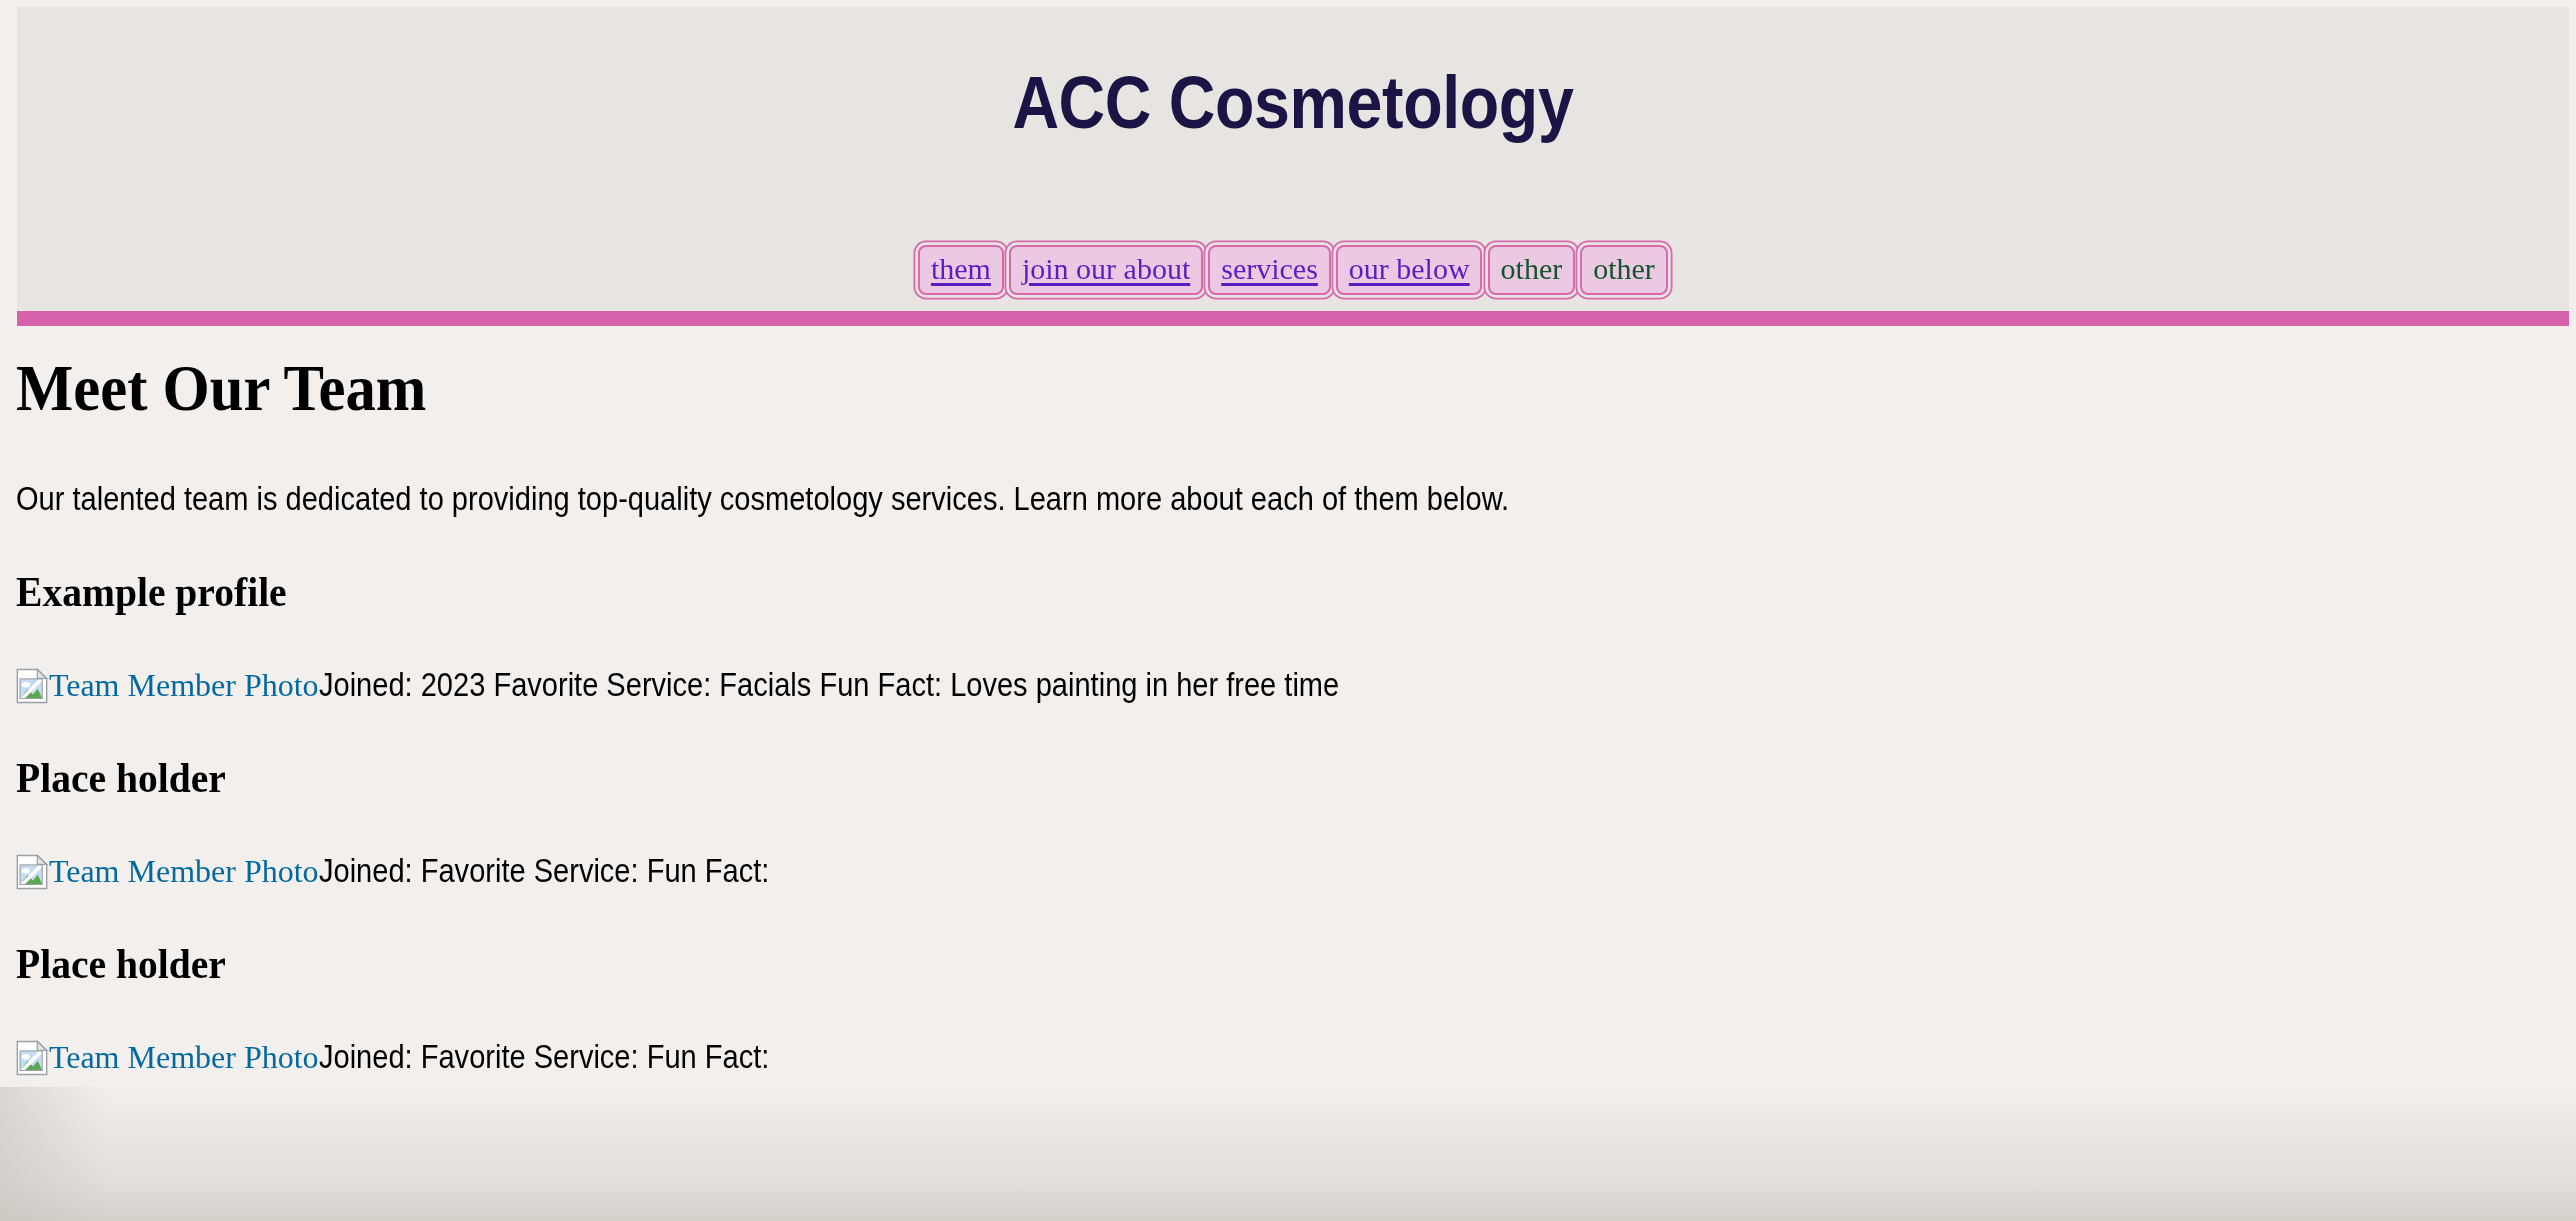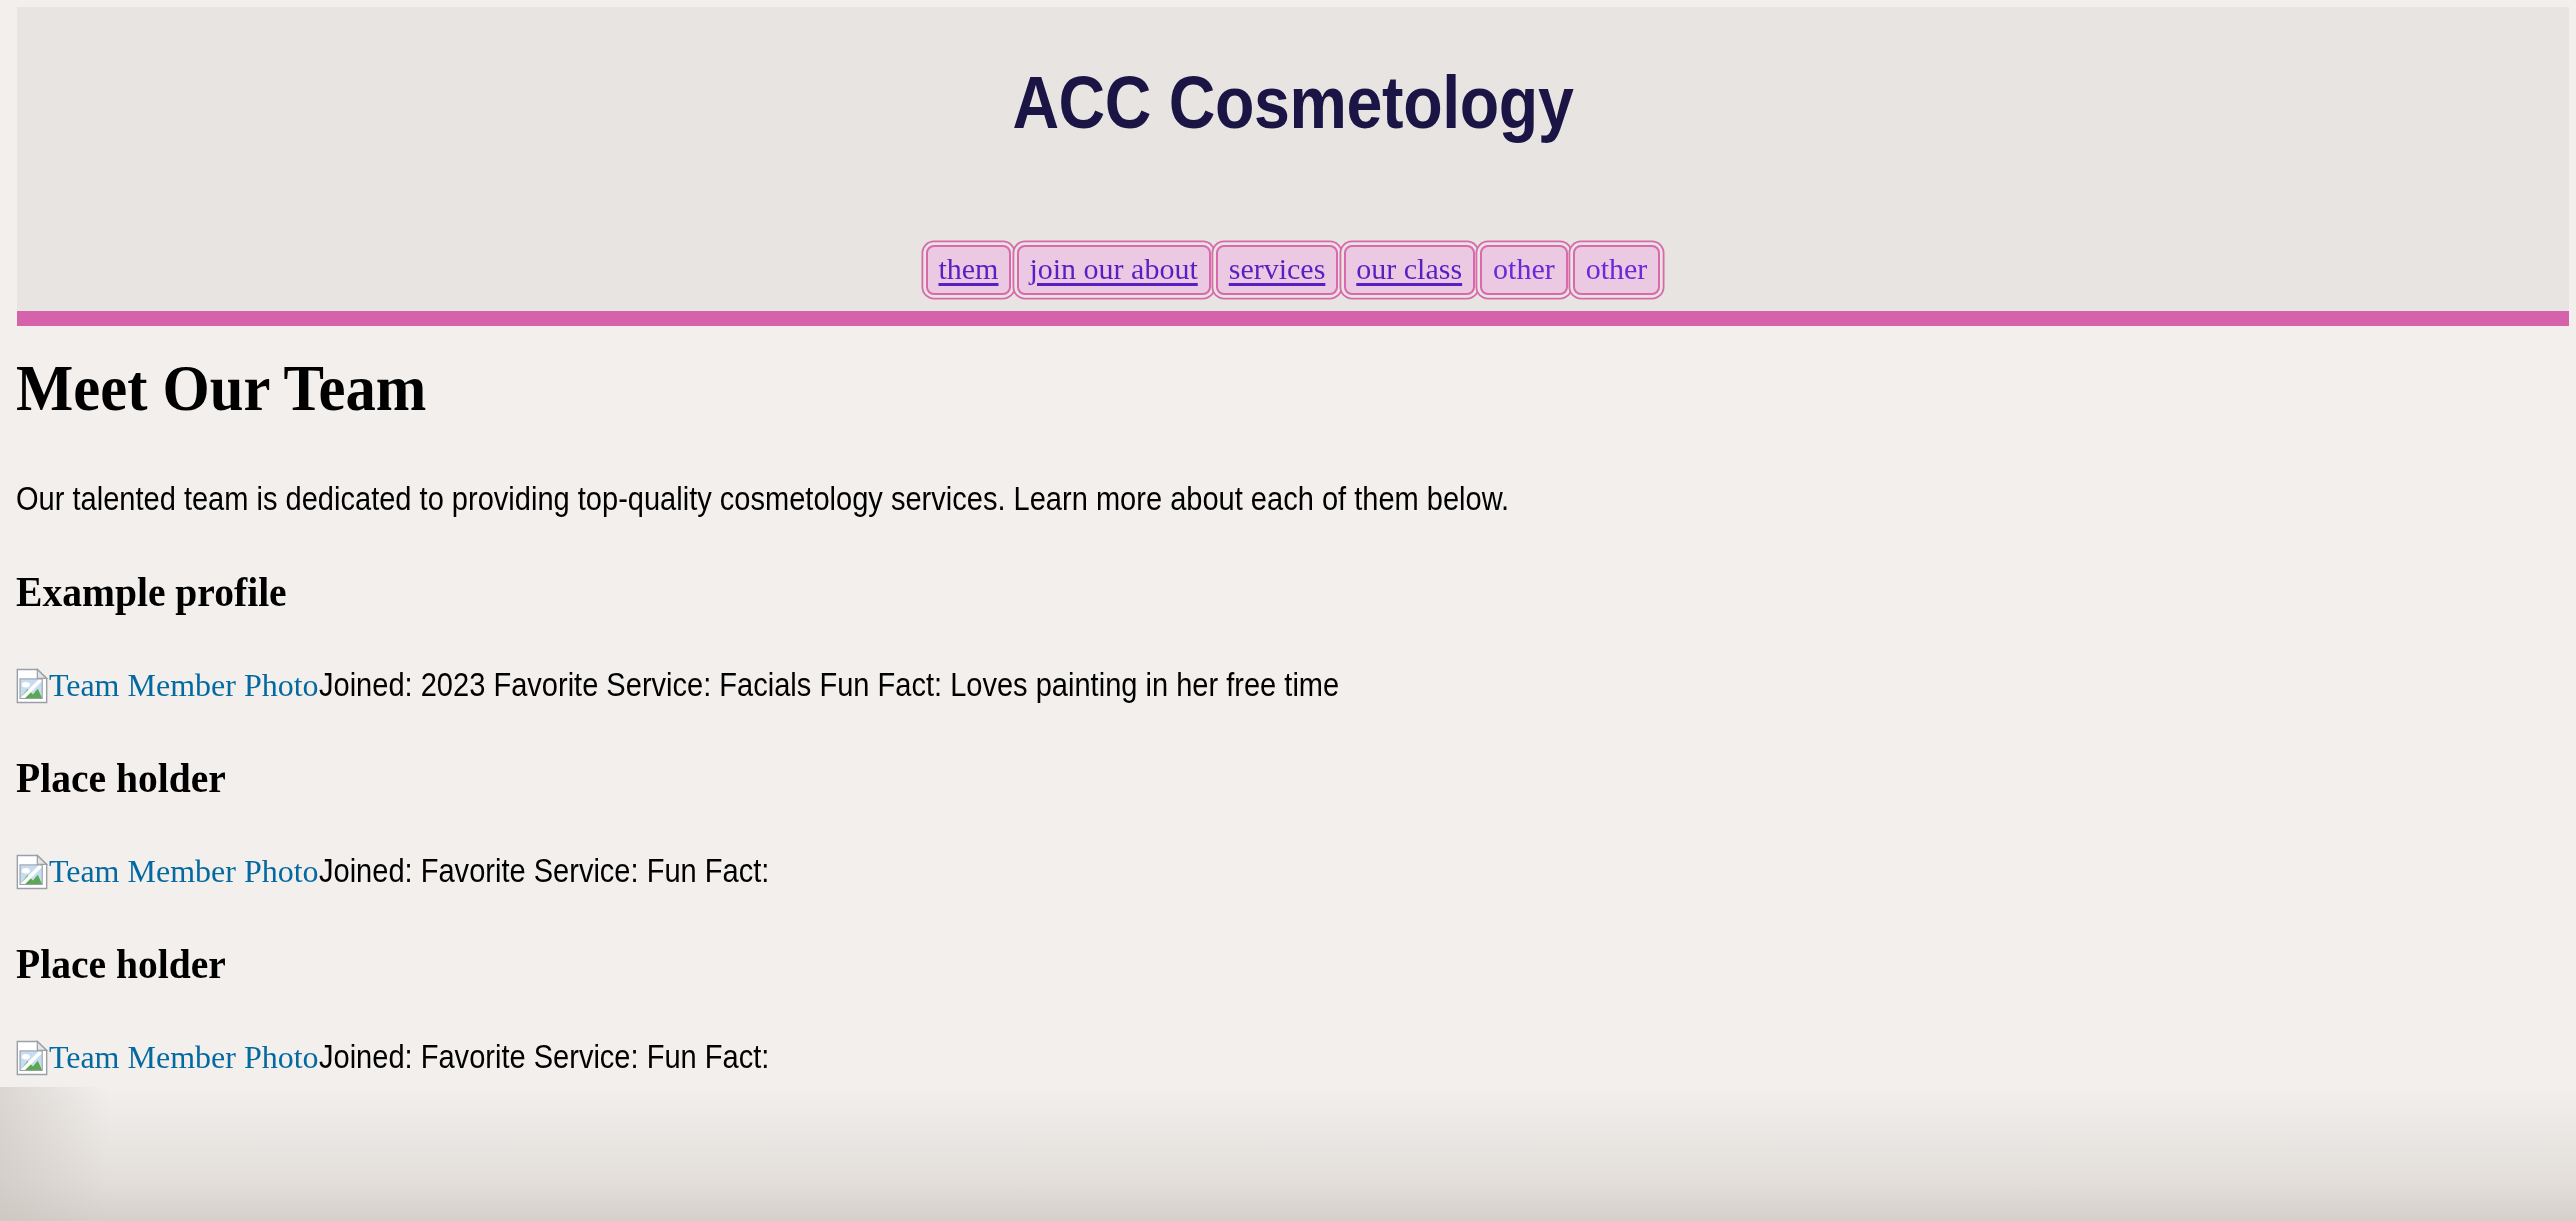--- a/index.html
+++ b/index.html
@@ -77,21 +77,21 @@
     box-sizing: border-box;
     margin: 0 2.7px;
     padding: 6.3px 10.8px 8px 10.8px;
     background: #ecc9e2;
     border: 2.7px solid #d968ac;
     border-radius: 8px;
     box-shadow: 0 0 0 2.7px #e8e4e1, 0 0 0 4.5px #d968ac;
     font-family: "Liberation Serif", "DejaVu Serif", serif;
     font-size: 30px;
     line-height: 32px;
-    color: #6d28d9;
+    color: #14532d;
     text-decoration: none;
     cursor: default;
   }
 
   a.nav-item {
     color: #5a1ec4;
     text-decoration: underline;
     text-underline-offset: 3.6px;
     cursor: pointer;
   }
@@ -183,21 +183,21 @@
   }
 </style>
 </head>
 <body>
 
 <header class="site-header">
 
   <h1 class="site-title">ACC Cosmetology</h1>
 
   <nav class="main-nav">
-    <a class="nav-item" href="#">them</a><a class="nav-item" href="#">join our about</a><a class="nav-item" href="#">services</a><a class="nav-item" href="#">our class</a><span class="nav-item">other</span><span class="nav-item">other</span>
+    <a class="nav-item" href="#">them</a><a class="nav-item" href="#">join our about</a><a class="nav-item" href="#">services</a><a class="nav-item" href="#">our below</a><span class="nav-item">other</span><span class="nav-item">other</span>
   </nav>
 
   <div class="header-rule"></div>
 </header>
 
 <main class="content">
 
   <h1 class="page-title">Meet Our Team</h1>
 
   <p class="intro">Our talented team is dedicated to providing top-quality cosmetology services. Learn more about each of them below.</p>

